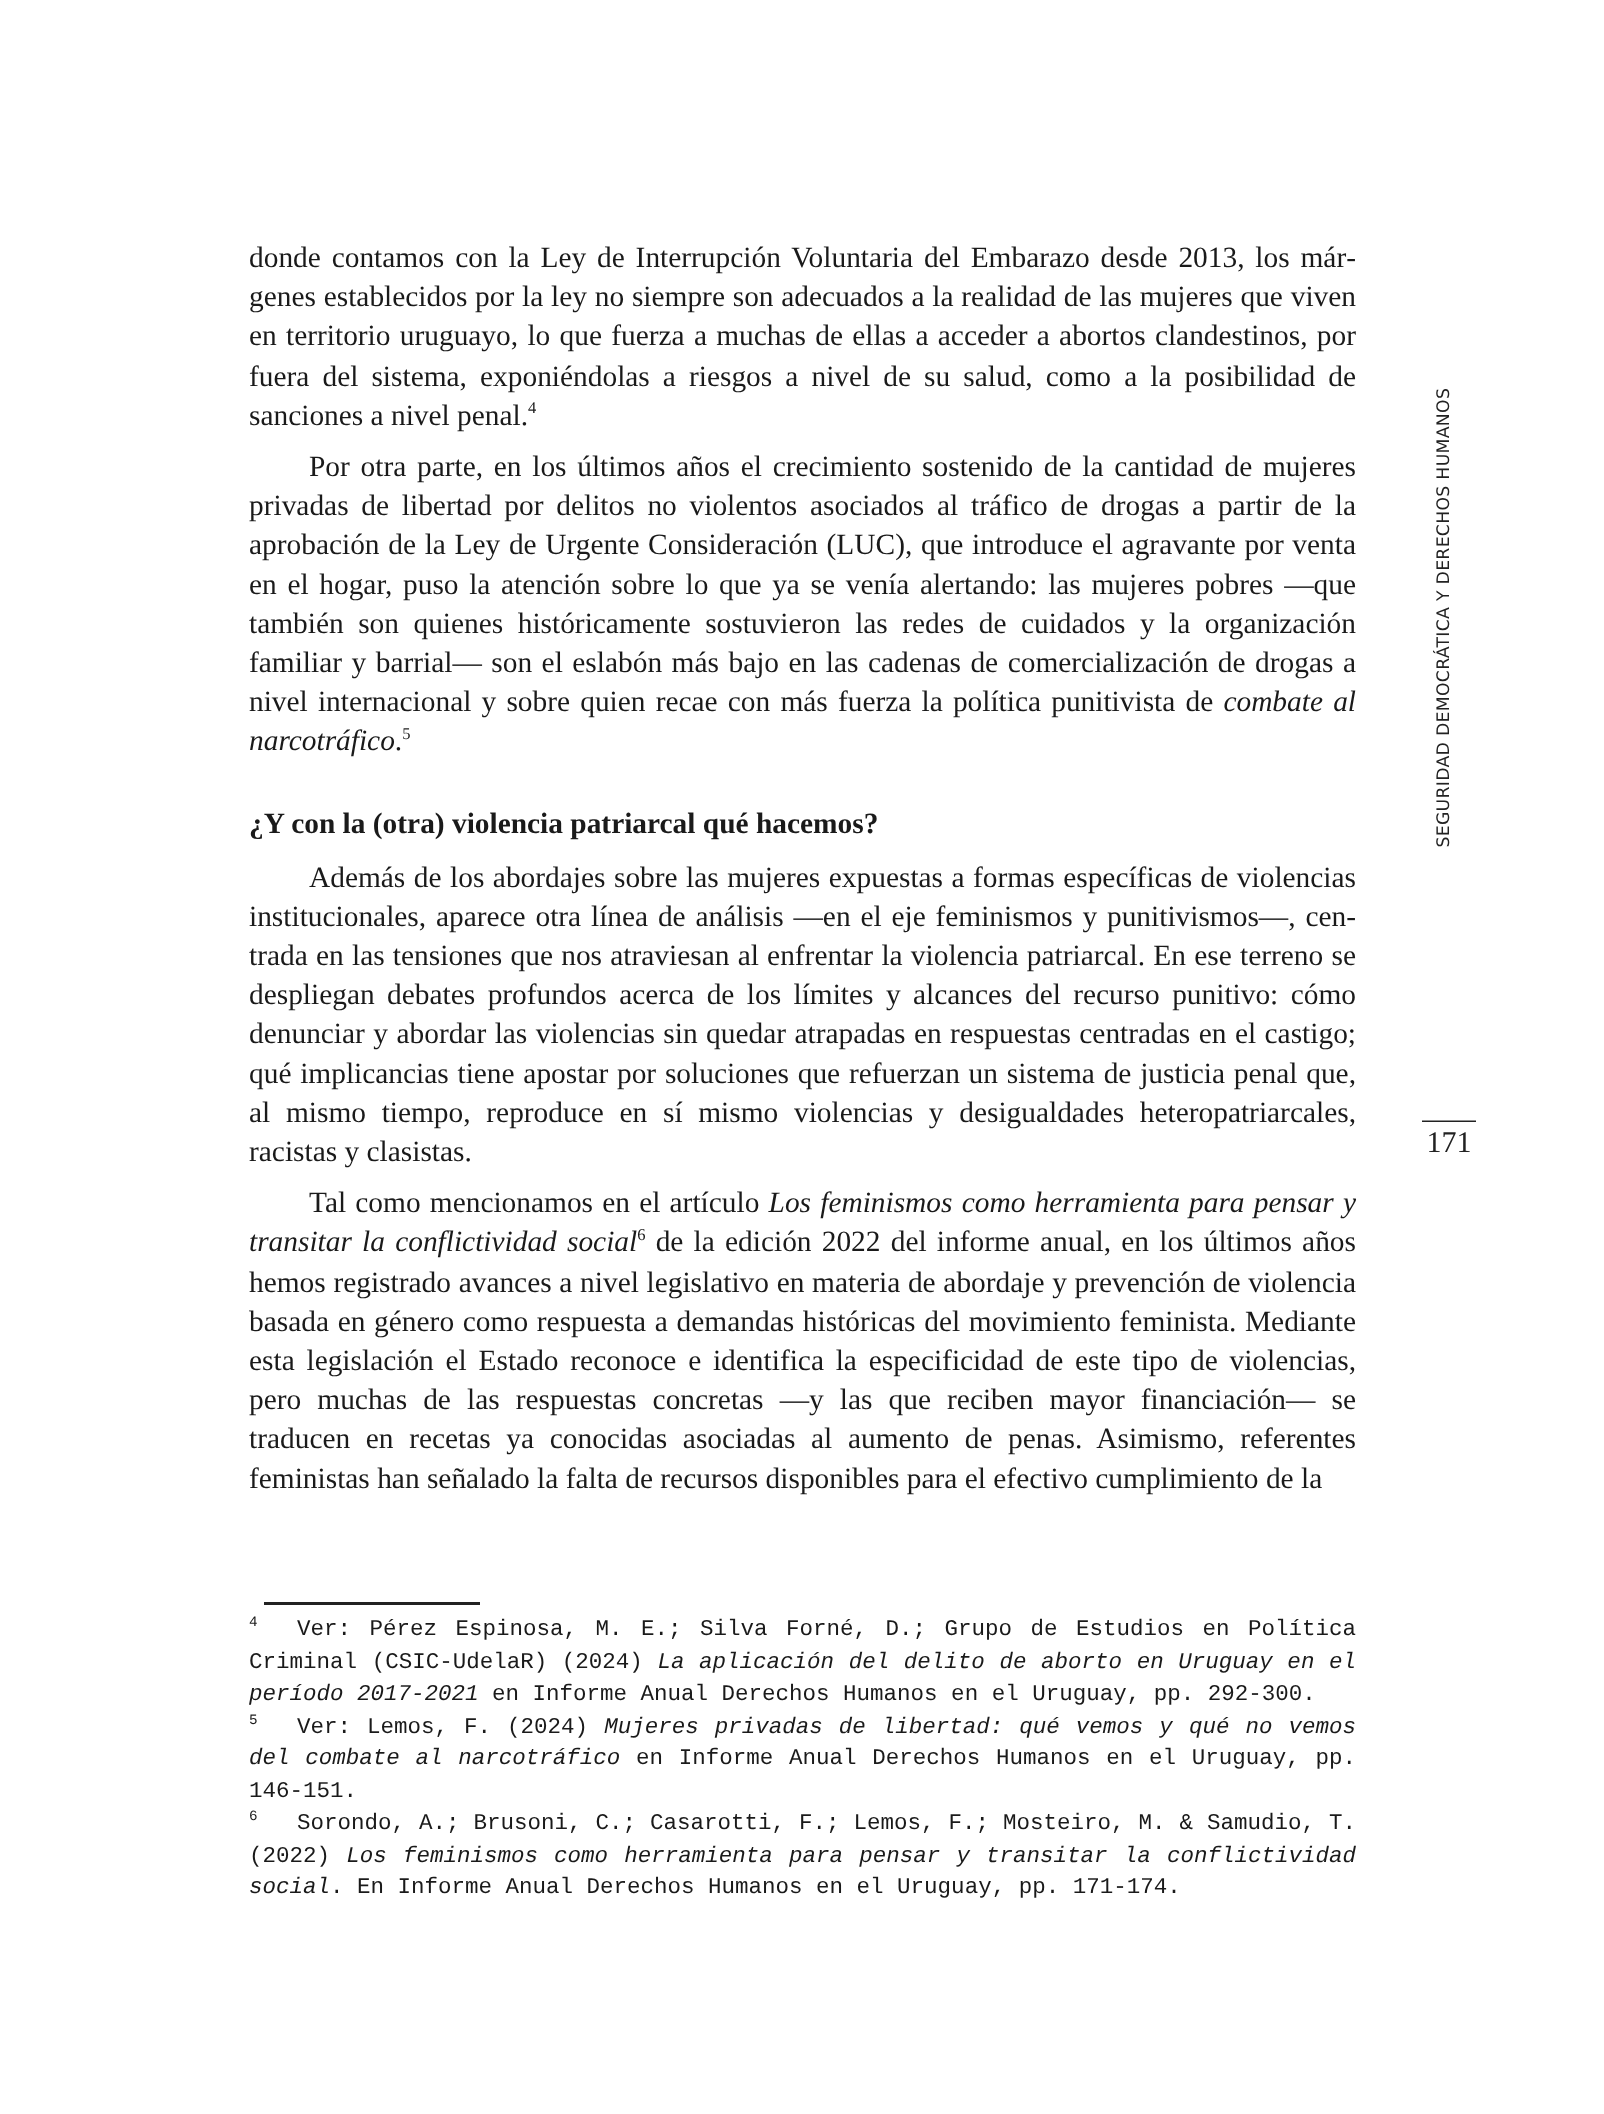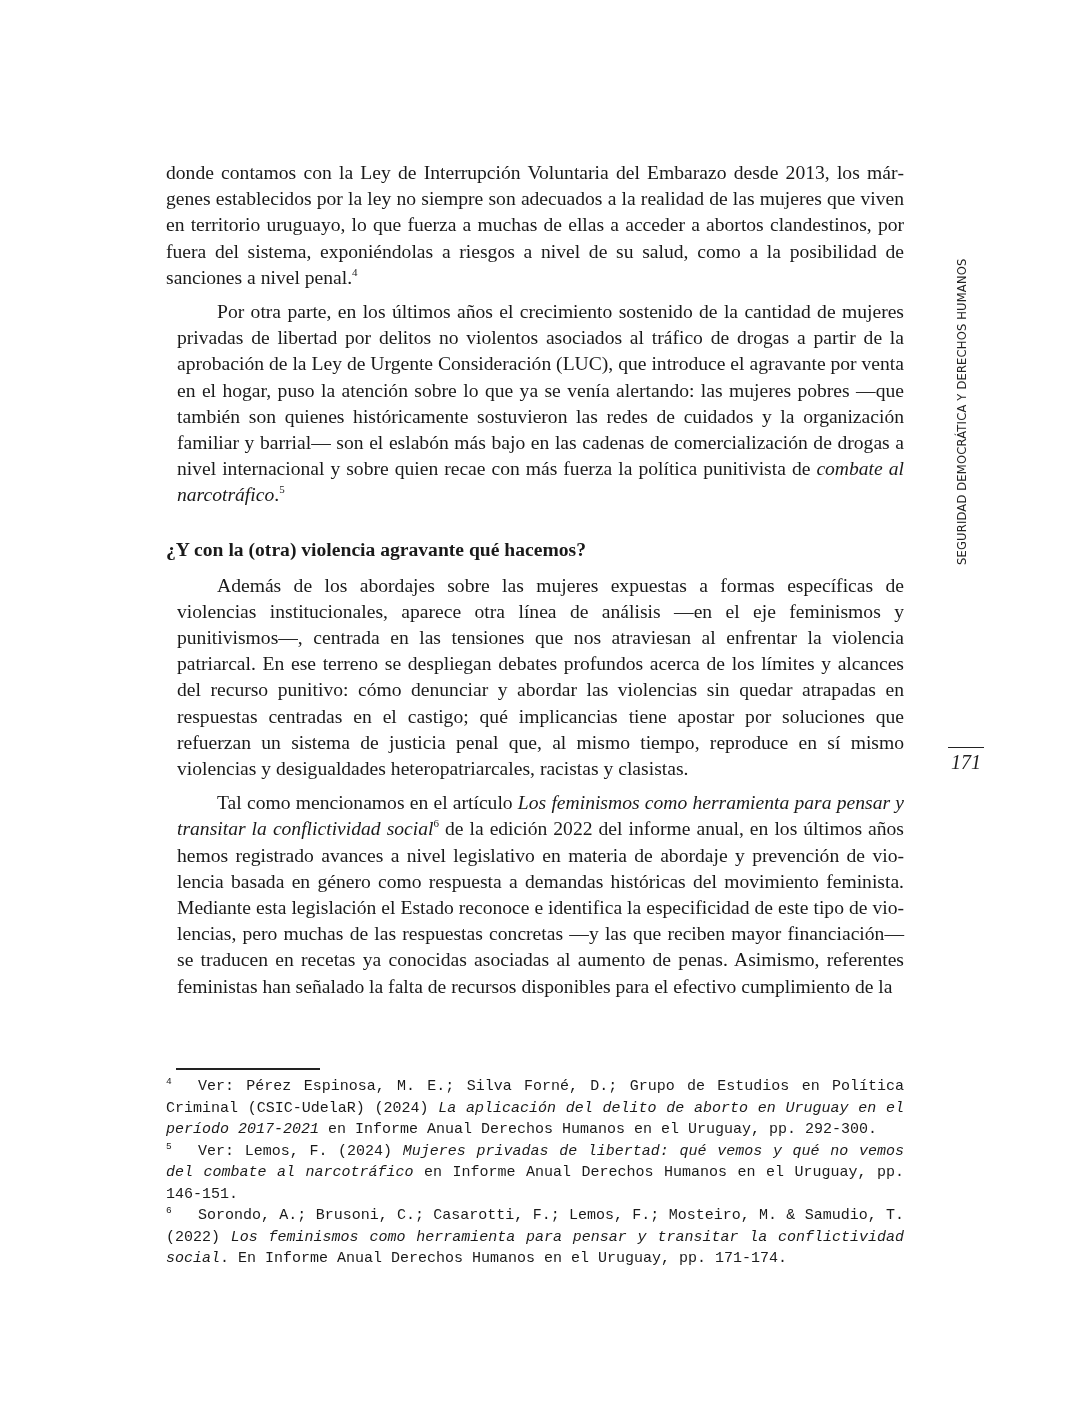--- a/index.html
+++ b/index.html
@@ -5,57 +5,57 @@
     html, body { margin: 0; padding: 0; background: #ffffff; }
     body { width: 1069px; height: 1409px; position: relative; overflow: hidden; color: #1a1a1a; }
     .page { position: absolute; left: 0; top: 0; width: 1069px; height: 1409px; }
     .body-text {
       position: absolute; left: 166px; top: 160px; width: 738px;
       font-family: "Liberation Serif", "DejaVu Serif", serif;
       font-size: 19.6px; line-height: 26.2px; text-align: justify;
       hyphens: manual;
     }
     .body-text p { margin: 0; }
-    .body-text p.indent { text-indent: 40px; margin-left: 11px; }
+    .body-text p.indent { text-indent: 40px; }
     .body-text p + p { margin-top: 8px; }
     .body-text h2 {
       font-size: 19.6px; font-weight: bold; margin: 28px 0 10px 0; line-height: 26px;
     }
     sup { font-size: 11px; vertical-align: super; line-height: 0; }
     em { font-style: italic; }
     .side-running {
       position: absolute; left: 955px; top: 565px;
       transform-origin: 0 0; transform: rotate(-90deg);
       font-family: "DejaVu Sans", sans-serif; font-size: 11.5px; letter-spacing: 0.2px;
       white-space: nowrap; color: #222;
     }
     .folio-rule { position: absolute; left: 948px; top: 747px; width: 36px; height: 1px; background: #222; }
     .folio {
       position: absolute; left: 948px; top: 751px; width: 36px; text-align: center;
-      font-family: "Liberation Serif", serif; font-size: 20px; color: #222; font-style: italic;
+      font-family: "Liberation Serif", serif; font-size: 20px; color: #222;
     }
     .fn-rule { position: absolute; left: 176px; top: 1068px; width: 144px; height: 1.5px; background: #222; }
     .footnotes {
       position: absolute; left: 166px; top: 1076px; width: 738px;
       font-family: "Liberation Serif", serif; font-size: 15px; line-height: 21.5px; text-align: justify;
     }
     .footnotes p { margin: 0; font-family: Liberation Mono, monospace; }
     .fn-num { font-size: 9.5px; vertical-align: super; line-height: 0; display: inline-block; width: 32px; }
   </style>
 </head>
 <body>
 
 <div class="page">
 
   <div class="body-text">
     <p><span>donde contamos con la Ley de Interrupción Voluntaria del Embarazo desde 2013, los már­genes establecidos por la ley no siempre son adecuados a la realidad de las mujeres que viven en territorio uruguayo, lo que fuerza a muchas de ellas a acceder a abortos clandestinos, por fuera del sistema, exponiéndolas a riesgos a nivel de su salud, como a la posibilidad de sanciones a nivel penal.</span><sup>4</sup></p>
 
     <p class="indent"><span>Por otra parte, en los últimos años el crecimiento sostenido de la cantidad de mujeres privadas de libertad por delitos no violentos asociados al tráfico de drogas a partir de la aprobación de la Ley de Urgente Consideración (LUC), que introduce el agravante por venta en el hogar, puso la atención sobre lo que ya se venía alertando: las mujeres pobres —que también son quienes históricamente sostuvieron las redes de cuidados y la organi­zación familiar y barrial— son el eslabón más bajo en las cadenas de comercialización de drogas a nivel internacional y sobre quien recae con más fuerza la política punitivista de </span><em>combate al narcotráfico</em><span>.</span><sup>5</sup></p>
 
-    <h2>¿Y con la (otra) violencia agravante qué hacemos?</h2>
+    <h2>¿Y con la (otra) violencia patriarcal qué hacemos?</h2>
 
     <p class="indent"><span>Además de los abordajes sobre las mujeres expuestas a formas específicas de violencias institucionales, aparece otra línea de análisis —en el eje feminismos y punitivismos—, cen­trada en las tensiones que nos atraviesan al enfrentar la violencia patriarcal. En ese terreno se despliegan debates profundos acerca de los límites y alcances del recurso punitivo: cómo denunciar y abordar las violencias sin quedar atrapadas en respuestas centradas en el casti­go; qué implicancias tiene apostar por soluciones que refuerzan un sistema de justicia penal que, al mismo tiempo, reproduce en sí mismo violencias y desigualdades heteropatriarcales, racistas y clasistas.</span></p>
 
     <p class="indent"><span>Tal como mencionamos en el artículo </span><em>Los feminismos como herramienta para pensar y transitar la conflictividad social</em><sup>6</sup><span> de la edición 2022 del informe anual, en los últimos años hemos registrado avances a nivel legislativo en materia de abordaje y prevención de vio­lencia basada en género como respuesta a demandas históricas del movimiento feminista. Mediante esta legislación el Estado reconoce e identifica la especificidad de este tipo de vio­lencias, pero muchas de las respuestas concretas —y las que reciben mayor financiación— se traducen en recetas ya conocidas asociadas al aumento de penas. Asimismo, referentes feministas han señalado la falta de recursos disponibles para el efectivo cumplimiento de la</span></p>
   </div>
 
   <div class="side-running">SEGURIDAD DEMOCRÁTICA Y DERECHOS HUMANOS</div>
 
   <div class="folio-rule"></div>
   <div class="folio">171</div>

